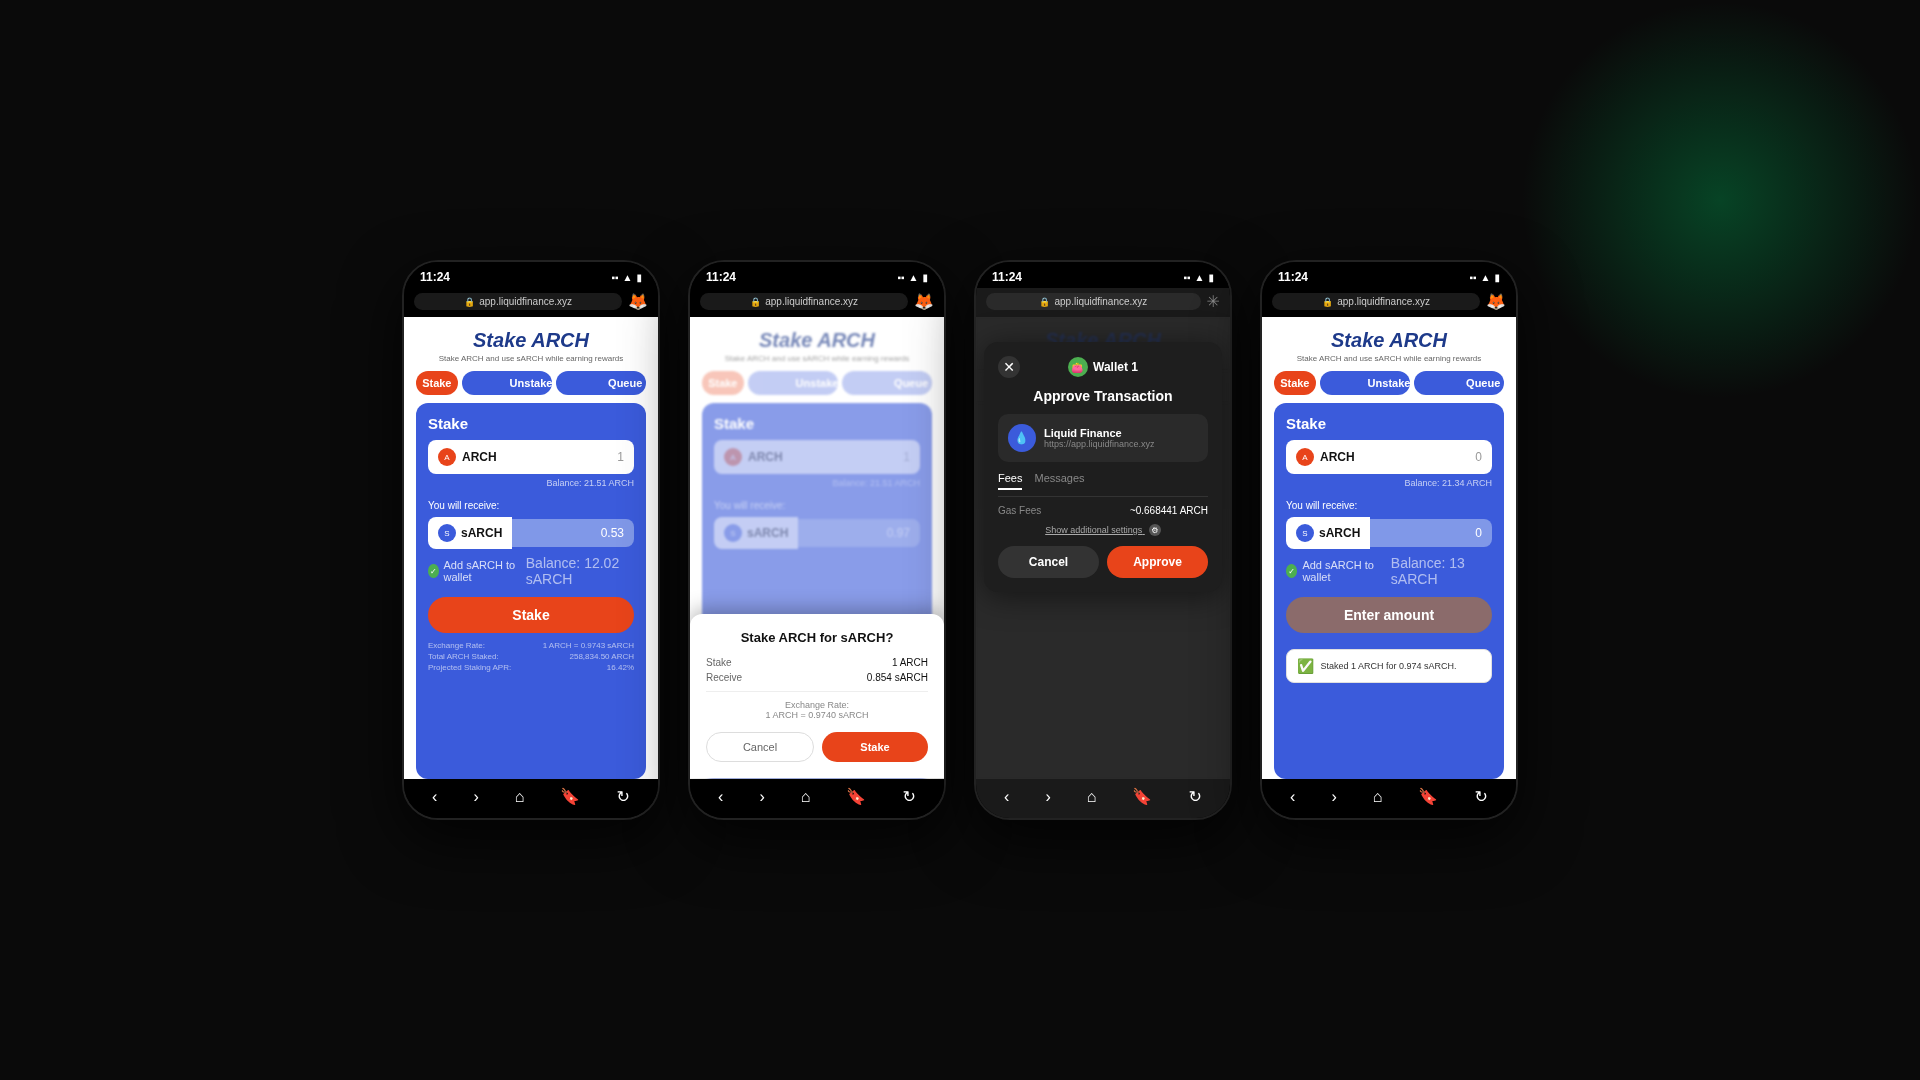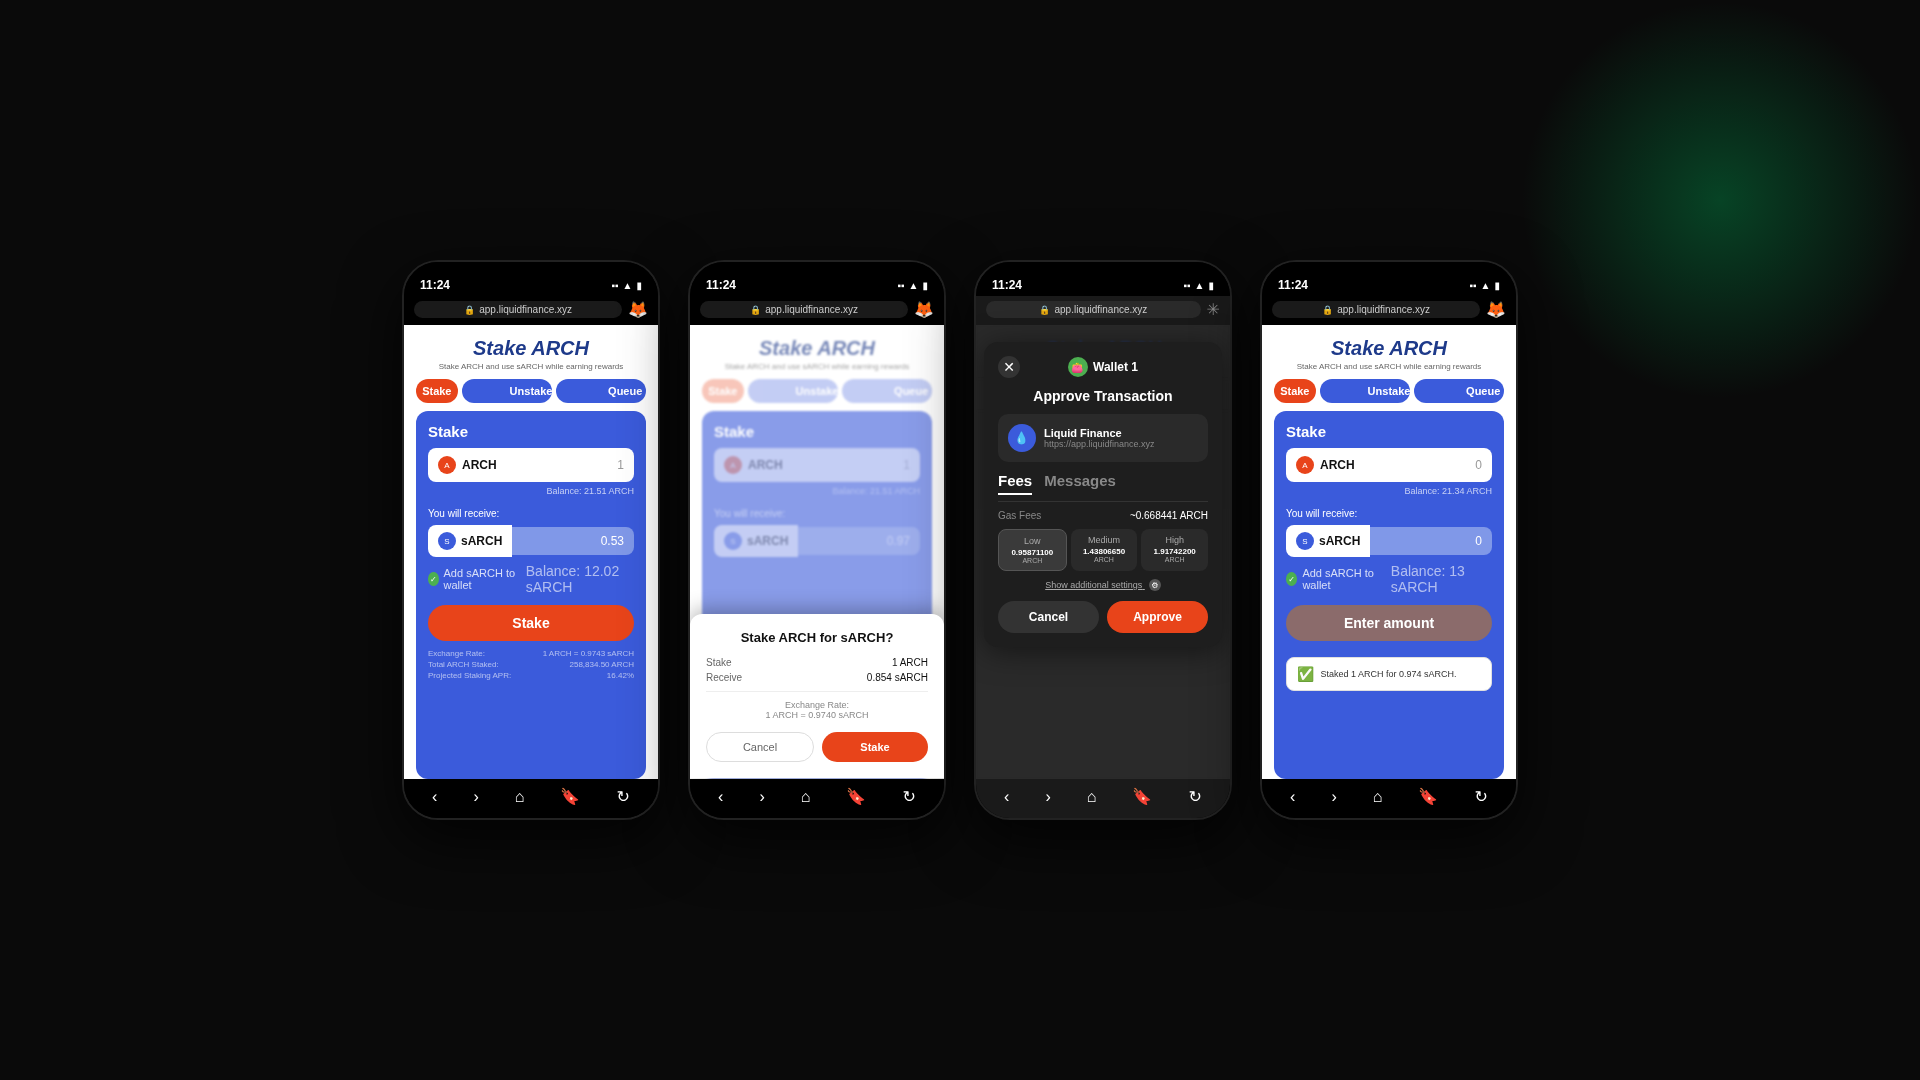--- a/index.html
+++ b/index.html
@@ -35,21 +35,21 @@
       border-radius: 36px;
       overflow: hidden;
       border: 2px solid #222;
       display: flex;
       flex-direction: column;
       position: relative;
       box-shadow: 0 20px 60px rgba(0,0,0,0.8);
     }
     .status-bar {
       background: #000;
-      padding: 16px 16px 4px;
+      padding: 8px 16px 4px;
       display: flex;
       justify-content: space-between;
       align-items: center;
       flex-shrink: 0;
     }
     .status-time {
       color: #fff;
       font-size: 12px;
       font-weight: 600;
     }
@@ -443,24 +443,23 @@
       font-size: 9px;
     }
     .fees-tabs {
       display: flex;
       gap: 12px;
       margin-bottom: 8px;
       border-bottom: 1px solid #333;
       padding-bottom: 6px;
     }
     .fees-tab {
-      font-size: 15px;
+      font-size: 11px;
       color: #888;
       cursor: pointer;
-      font-weight: bold;
     }
     .fees-tab-active {
       color: #fff;
       border-bottom: 2px solid #fff;
       padding-bottom: 4px;
     }
     .gas-row {
       display: flex;
       justify-content: space-between;
       align-items: center;
@@ -786,37 +785,20 @@
         </div>
       </div>
       <div class="fees-tabs">
         <div class="fees-tab fees-tab-active">Fees</div>
         <div class="fees-tab">Messages</div>
       </div>
       <div class="gas-row">
         <span class="gas-label">Gas Fees</span>
         <span class="gas-value">~0.668441 ARCH</span>
       </div>
-      <div class="fee-options">
-        <div class="fee-option fee-option-active">
-          <div class="fee-level">Low</div>
-          <div class="fee-amount">0.95871100</div>
-          <div class="fee-currency">ARCH</div>
-        </div>
-        <div class="fee-option">
-          <div class="fee-level">Medium</div>
-          <div class="fee-amount">1.43806650</div>
-          <div class="fee-currency">ARCH</div>
-        </div>
-        <div class="fee-option">
-          <div class="fee-level">High</div>
-          <div class="fee-amount">1.91742200</div>
-          <div class="fee-currency">ARCH</div>
-        </div>
-      </div>
       <div class="show-settings">
         <span>Show additional settings</span>
         <span class="settings-dot">⚙</span>
       </div>
       <div class="wallet-buttons">
         <button class="wallet-cancel">Cancel</button>
         <button class="wallet-approve">Approve</button>
       </div>
     </div>
     <div class="bottom-nav" style="background:#1a1a1a;">

